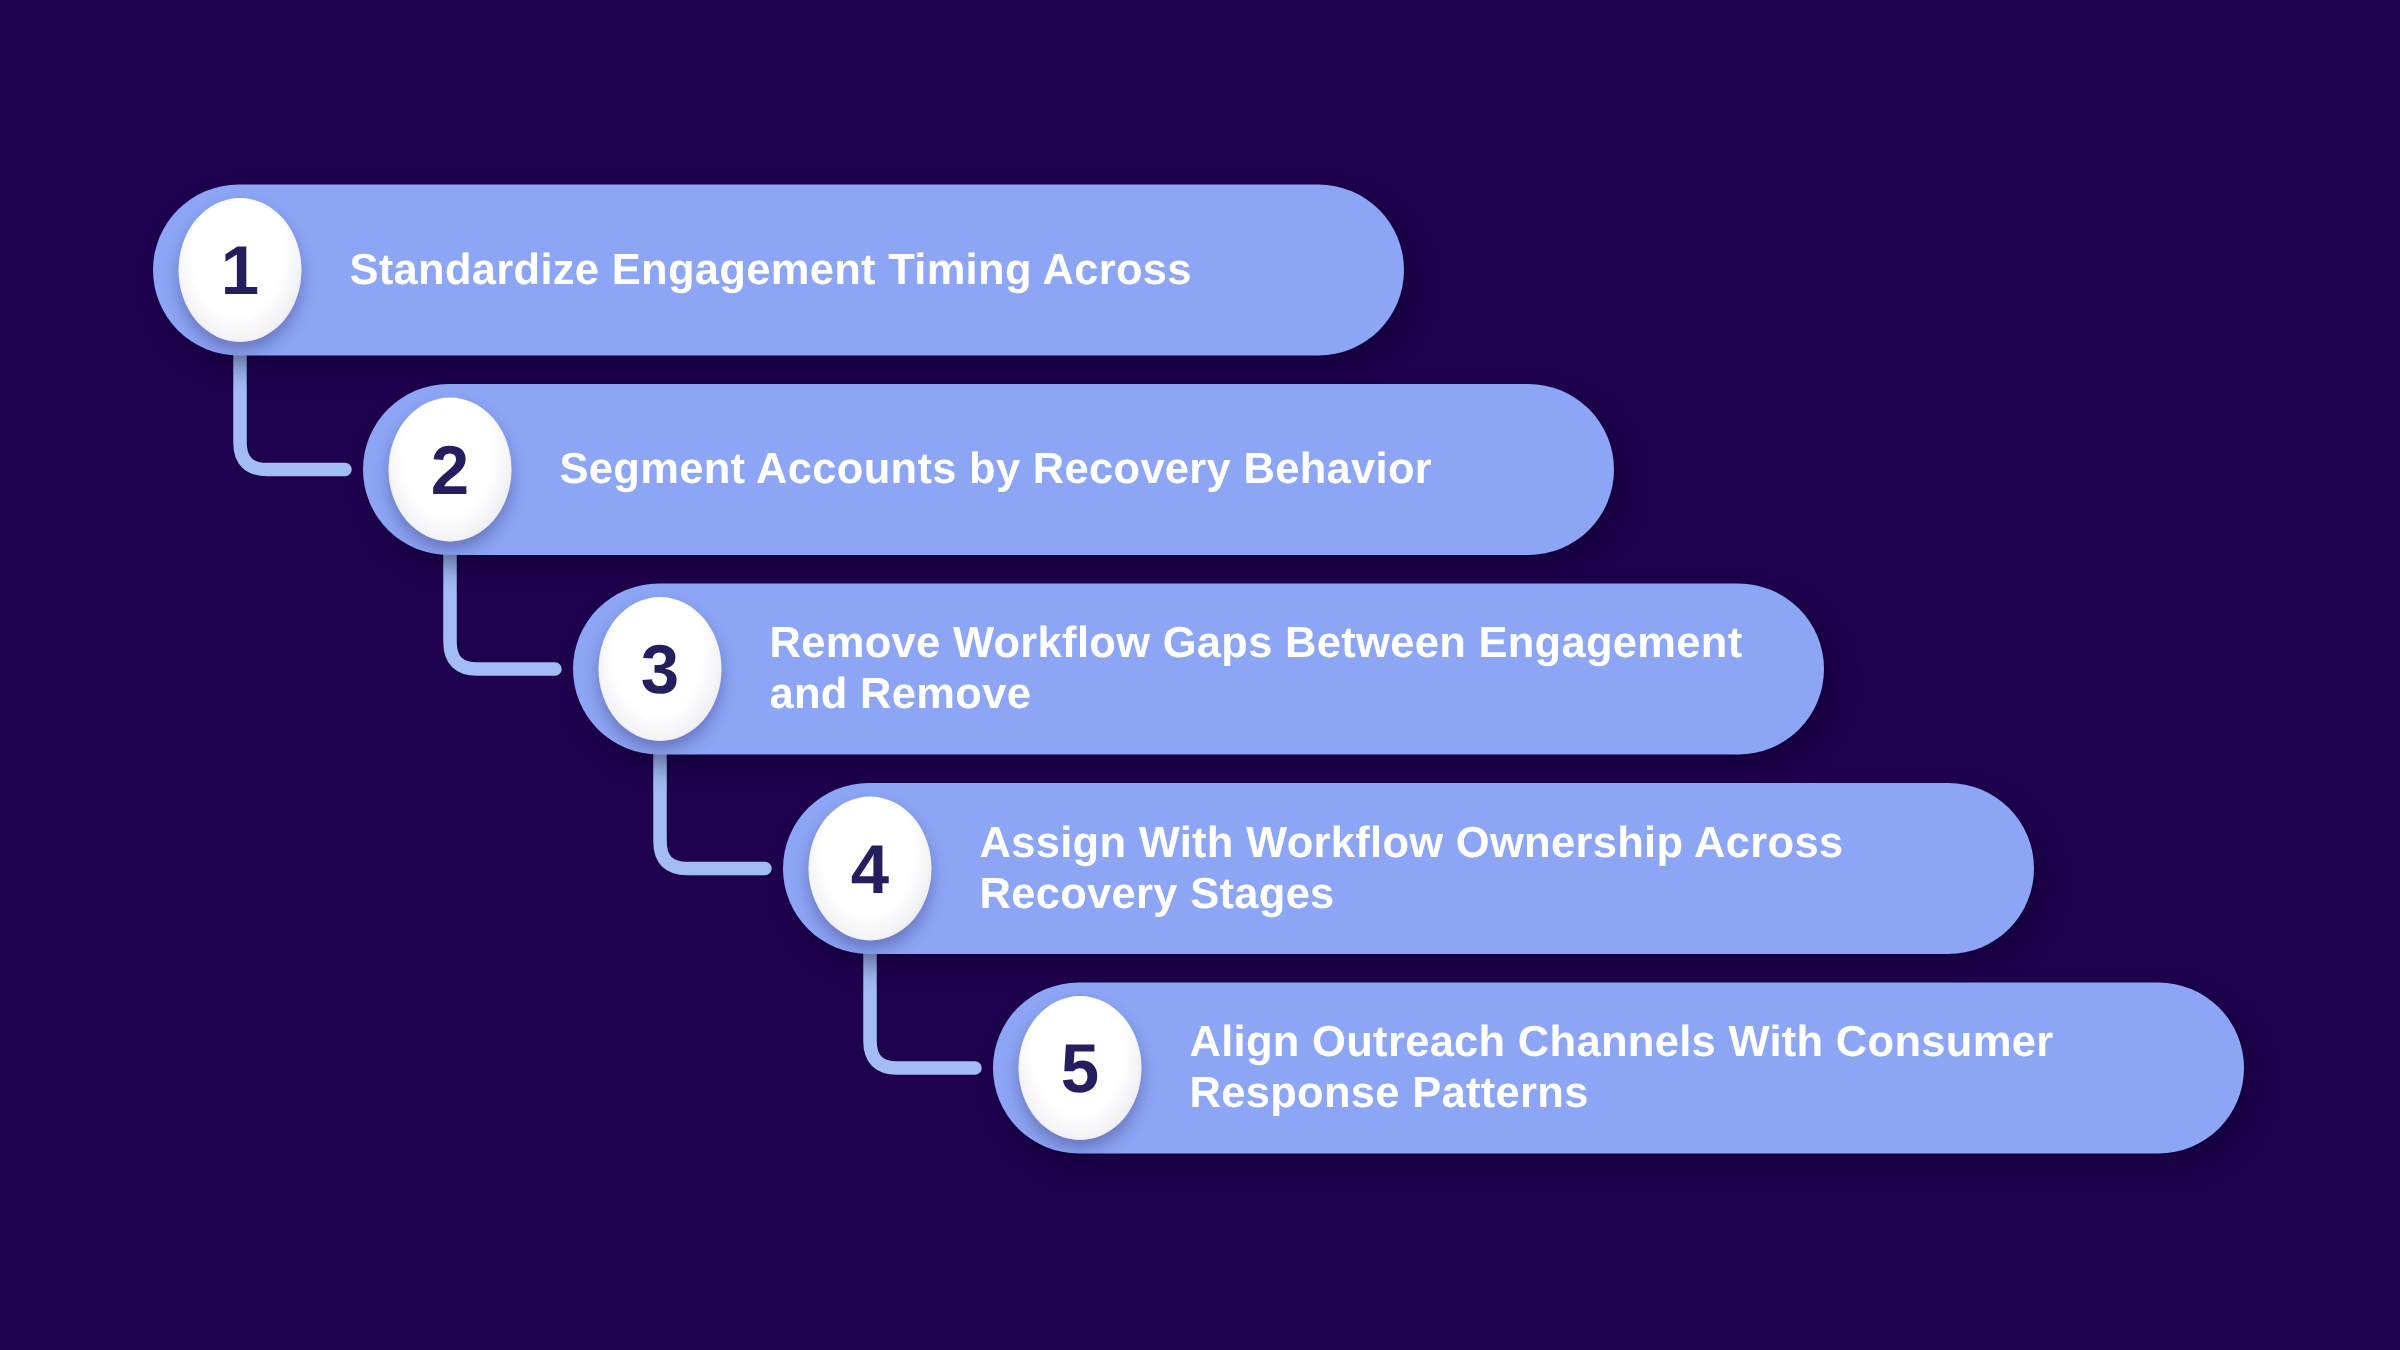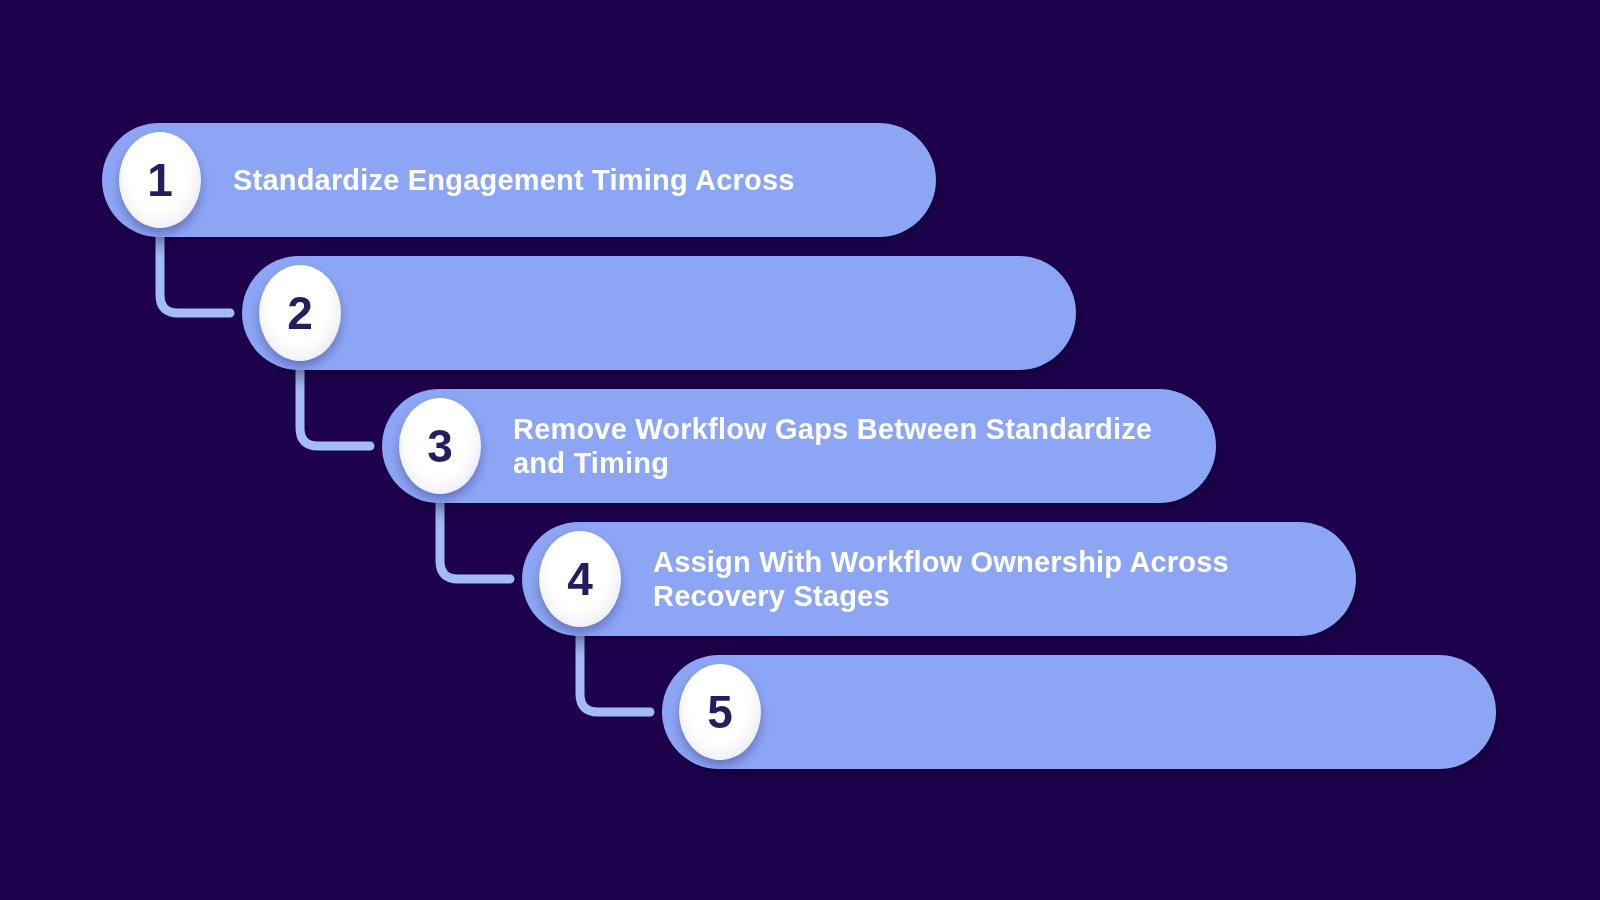--- a/index.html
+++ b/index.html
@@ -87,41 +87,48 @@
     </div>
     <div class="text">
       <span>Standardize Engagement Timing Across</span>
     </div>
   </div>
 
   <div class="pill pill-2">
     <div class="badge">
       <span class="num">2</span>
     </div>
+    <div class="text">
+      <span>Segment Accounts by Recovery Behavior</span>
+    </div>
   </div>
 
   <div class="pill pill-3">
     <div class="badge">
       <span class="num">3</span>
     </div>
     <div class="text">
-      <span>Remove Workflow Gaps Between Standardize</span>
-      <span>and Timing</span>
+      <span>Remove Workflow Gaps Between Engagement</span>
+      <span>and Remove</span>
     </div>
   </div>
 
   <div class="pill pill-4">
     <div class="badge">
       <span class="num">4</span>
     </div>
     <div class="text">
       <span>Assign With Workflow Ownership Across</span>
       <span>Recovery Stages</span>
     </div>
   </div>
 
   <div class="pill pill-5">
     <div class="badge">
       <span class="num">5</span>
     </div>
+    <div class="text">
+      <span>Align Outreach Channels With Consumer</span>
+      <span>Response Patterns</span>
+    </div>
   </div>
 
 </div>
 
 </body></html>

